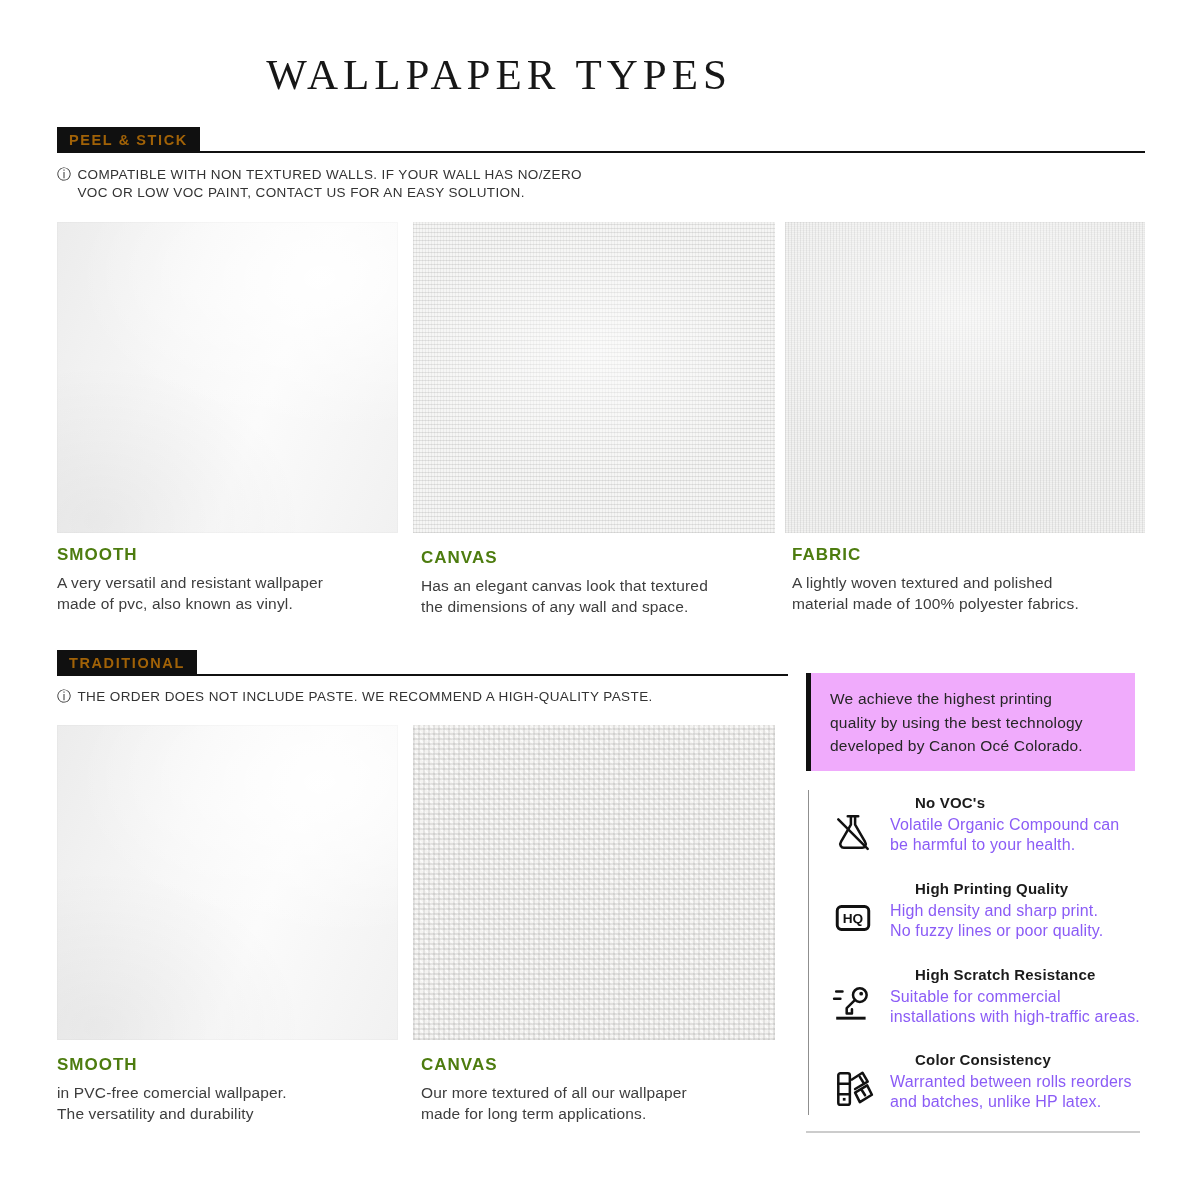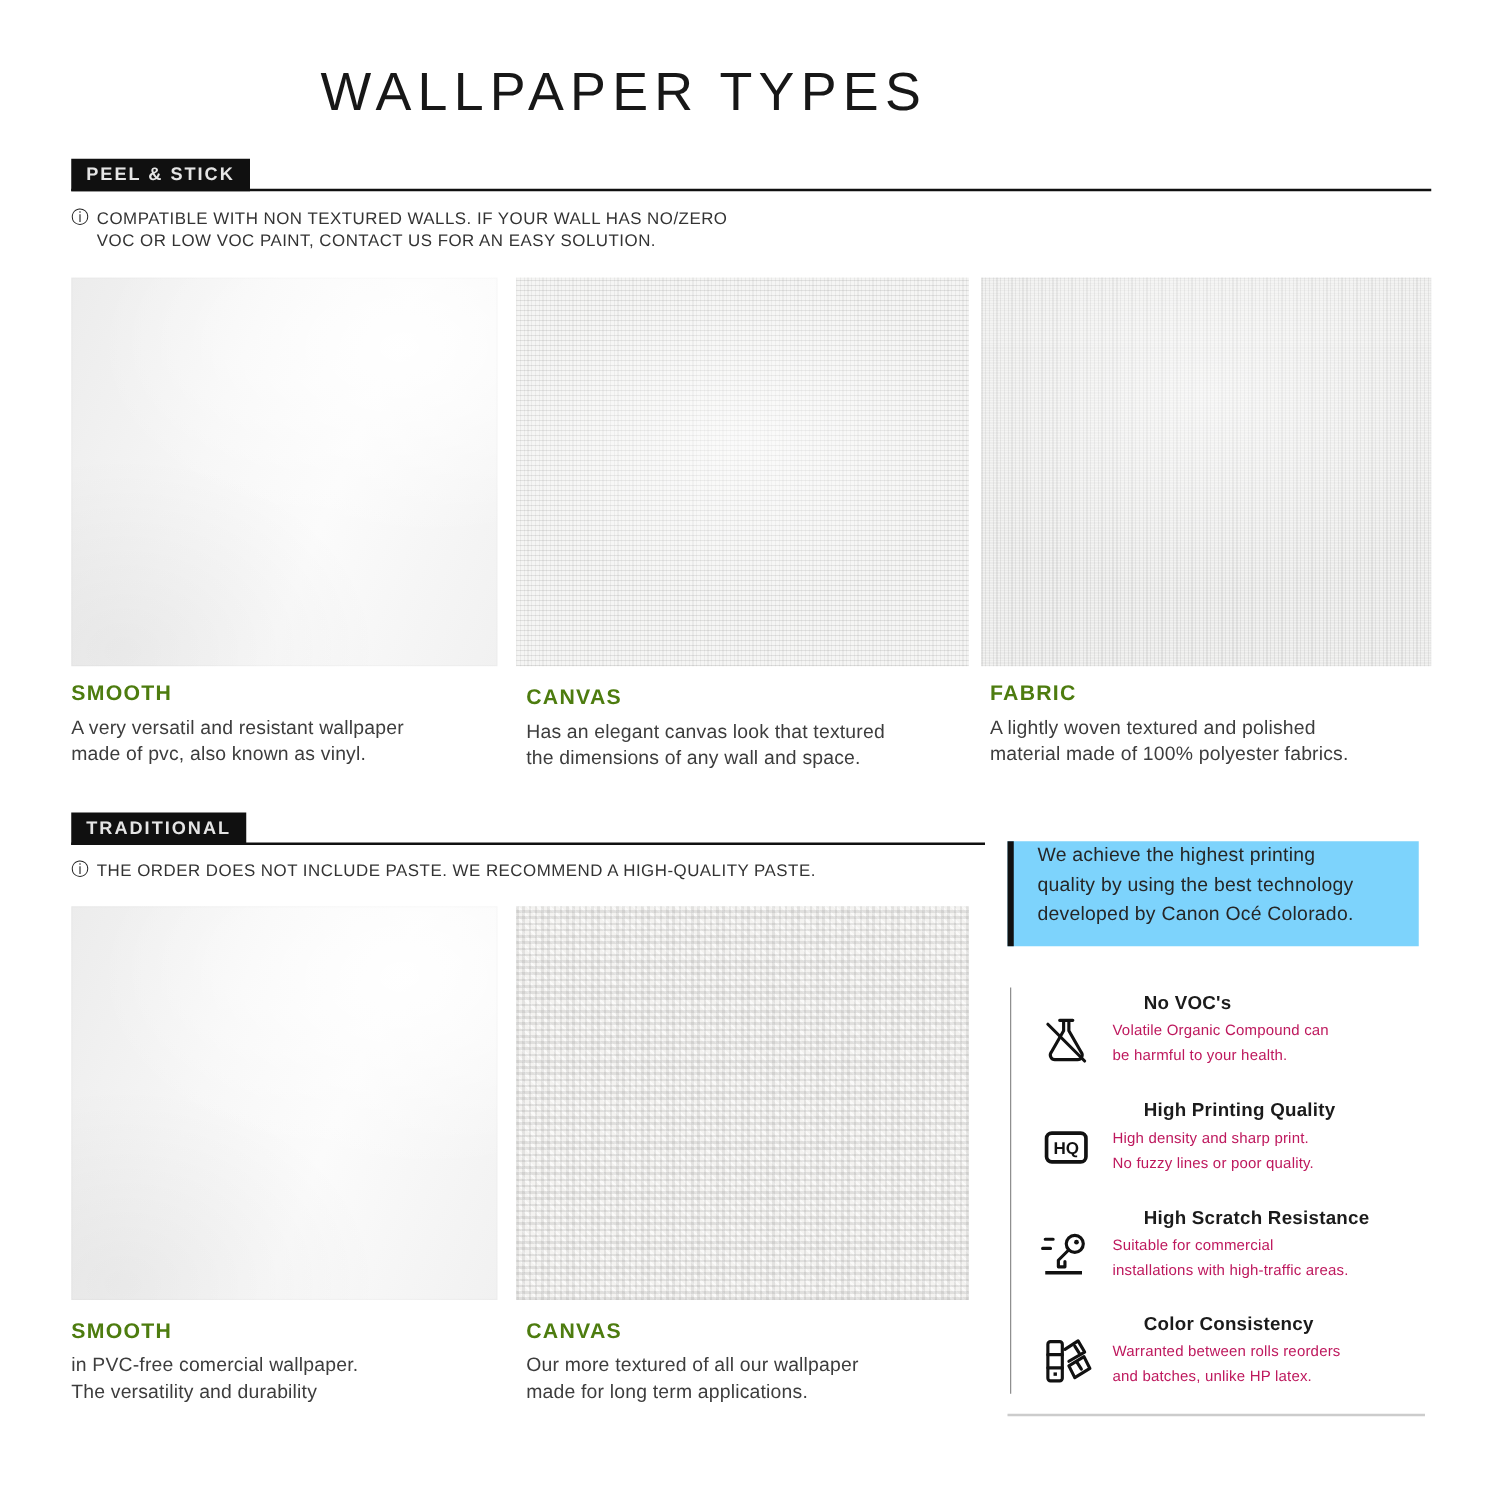--- a/index.html
+++ b/index.html
@@ -5,26 +5,26 @@
   html,body{margin:0;padding:0;background:#ffffff;}
   #canvas{
     position:relative;width:1200px;height:1200px;margin:0 auto;background:#ffffff;
     font-family:"Liberation Sans","DejaVu Sans",sans-serif;color:#1e1e1e;overflow:hidden;
   }
   .abs{position:absolute;}
 
   
   .page-title{
     left:57px;top:50px;width:884px;text-align:center;
-    font-size:43px;font-weight:500;letter-spacing:5px;color:#171717;
+    font-size:43px;font-weight:500;letter-spacing:5px;color:#171717;font-family:Liberation Serif, serif;
   }
 
   
   .section-label{
-    height:26px;line-height:26px;background:#101010;color:#e5e5e5;
+    height:26px;line-height:26px;background:#101010;color:#a16207;
     font-size:14.5px;font-weight:bold;letter-spacing:1.6px;padding:0 12px;z-index:2;
   }
   .section-rule{height:2px;background:#101010;}
 
   
   .note{display:flex;align-items:flex-start;font-size:13.5px;letter-spacing:0.4px;color:#333;line-height:17.5px;}
   .note .ico{font-size:14px;margin-right:6px;color:#222;font-family:"DejaVu Sans",sans-serif;}
 
   
   .swatch{box-shadow:inset 0 0 0 1px rgba(0,0,0,0.02);}
@@ -55,30 +55,30 @@
       repeating-linear-gradient(90deg, rgba(110,110,110,0.13) 0 2px, rgba(255,255,255,0) 2px 5px),
       repeating-linear-gradient(45deg, rgba(255,255,255,0.55) 0 2px, rgba(255,255,255,0) 2px 6px);
   }
 
   
   .cap-title{font-size:17px;font-weight:600;letter-spacing:1px;color:#4d7c0f;margin-bottom:7px;}
   .cap-desc{font-size:15.5px;line-height:21px;color:#3d3d3d;letter-spacing:0.15px;}
 
   
   .quote-box{
-    left:806px;top:673px;width:286px;background:#7dd3fc;border-left:5px solid #101010;
-    padding:0 19px 13px 19px;
+    left:806px;top:673px;width:286px;background:#f0abfc;border-left:5px solid #101010;
+    padding:14px 19px 13px 19px;
   }
   .quote-line{font-size:15.5px;line-height:23.5px;color:#262626;letter-spacing:0.2px;}
   .feature-line{width:1px;background:#8f8f8f;left:808px;top:790px;height:325px;}
   .feature{left:806px;width:340px;}
   .feature .icon-wrap{position:absolute;left:26px;top:17px;width:42px;height:42px;text-decoration:underline;}
   .feature .ftext{margin-left:84px;}
   .f-title{font-size:15px;font-weight:bold;color:#1b1b1b;letter-spacing:0.2px;margin-bottom:4px;margin-left:25px;}
-  .f-desc{font-size:12px;line-height:19.5px;color:#be185d;letter-spacing:0.15px;}
+  .f-desc{font-size:16px;line-height:19.5px;color:#8b5cf6;letter-spacing:0.15px;}
   .sidebar-bottom-rule{left:806px;top:1131px;width:334px;height:2px;background:#cccccc;}
 
   svg.fi{width:42px;height:42px;}
   svg.fi .st{fill:none;stroke:#111;stroke-width:2.4;stroke-linecap:round;stroke-linejoin:round;}
   svg.fi .st-thick{fill:none;stroke:#111;stroke-width:2.8;stroke-linejoin:round;}
 </style>
 </head>
 <body>
 
 <div id="canvas">

